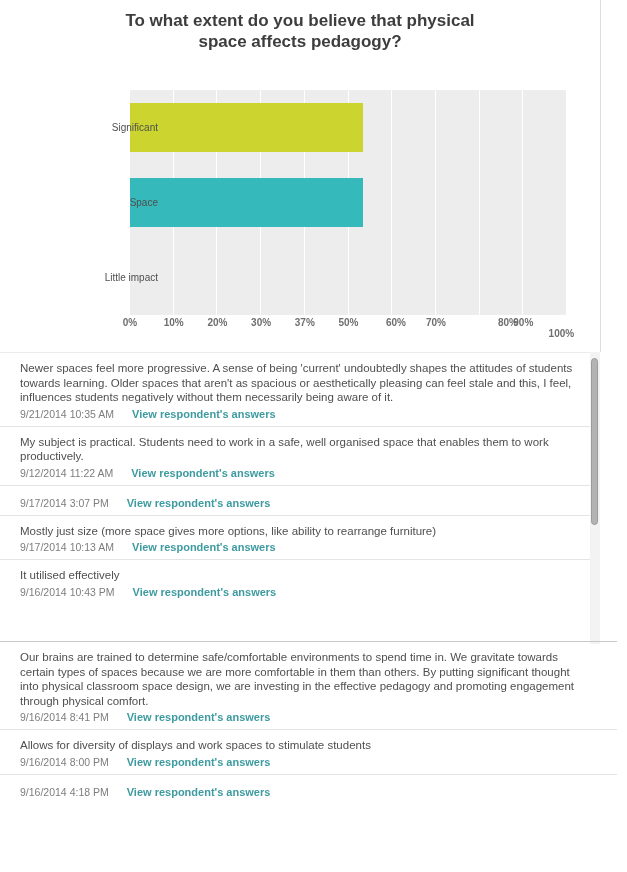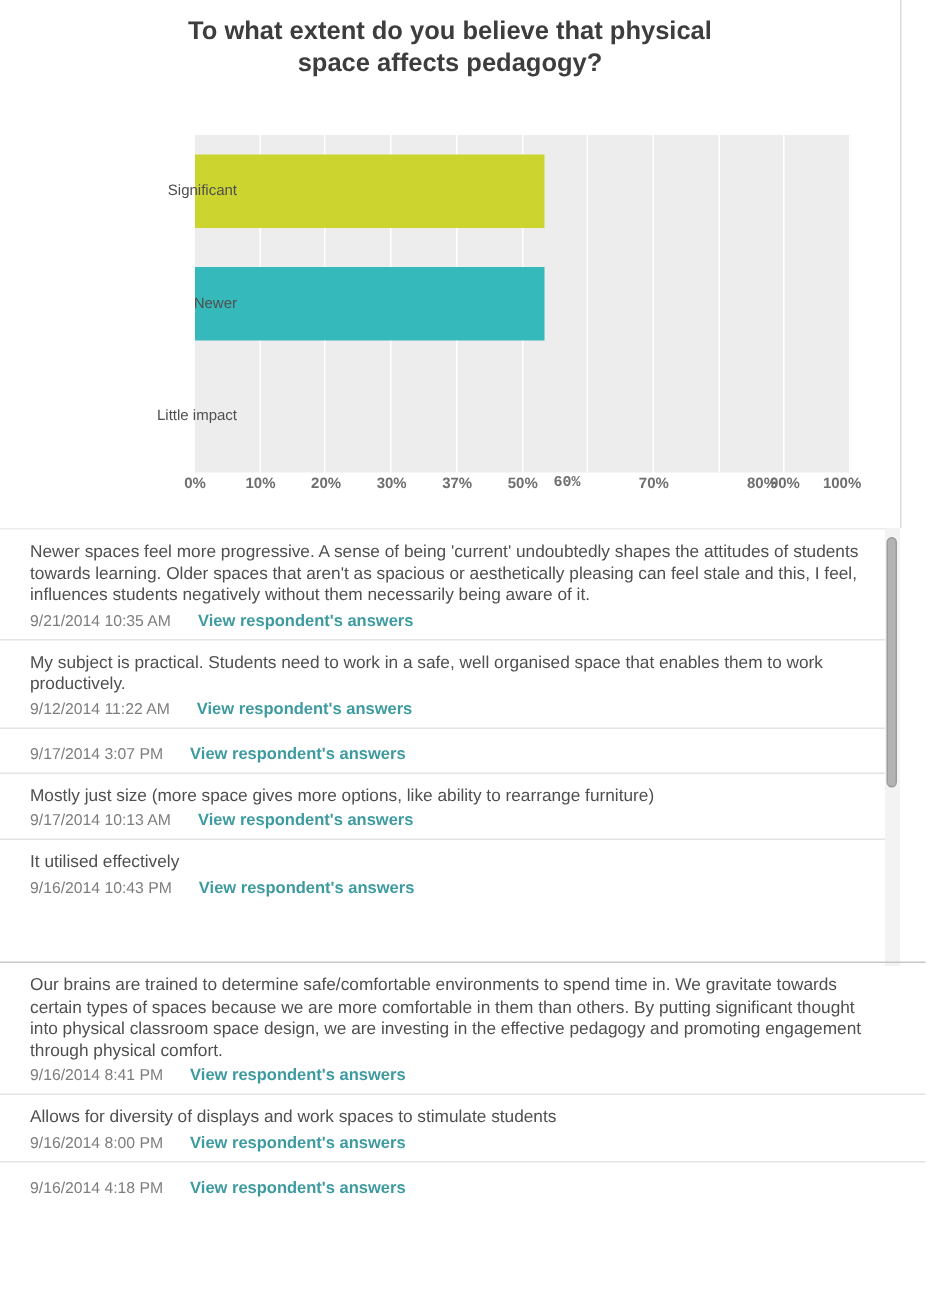--- a/index.html
+++ b/index.html
@@ -17,21 +17,21 @@
   .stats span{margin:0 8px;}
 
   .chart{position:absolute;left:0;top:88px;width:600px;height:262px;}
   .plot{position:absolute;left:130px;top:2px;width:437px;height:225px;background:#ededed;}
   .gridline{position:absolute;top:0;bottom:0;width:1px;background:#ffffff;}
   .bar{position:absolute;height:49px;}
   .cat{position:absolute;left:0;width:122px;height:75px;display:flex;align-items:center;
     justify-content:flex-end;font-size:10px;color:#4f4f4f;padding-left:36px;}
   .tick{position:absolute;top:229px;transform:translateX(-50%);font-size:10px;font-weight:bold;
     color:#6e6e6e;white-space:nowrap;line-height:12px;}
-  .tick.last{transform:translateX(-72%);}
+  .tick.last{transform:translateX(-72%);margin-top:11px;}
 
   
   .responses{position:absolute;left:0;width:590px;}
   #group1{top:352px;border-top:1px solid #ececec;}
   #group2{top:642px;width:617px;}
   .resp{padding:8px 0 5px 20px;border-bottom:1px solid #e4e4e4;}
   .resp:last-child{border-bottom:none;}
   .resp-text{font-size:11.5px;line-height:14.5px;color:#4f4f4f;max-width:562px;}
   .resp-meta{margin-top:3px;font-size:10.5px;color:#7d7d7d;display:flex;align-items:baseline;line-height:13px;}
   .resp-link{margin-left:18px;font-size:11px;font-weight:bold;color:#3d9ba0;text-decoration:none;cursor:pointer;}
@@ -60,31 +60,31 @@
           <div class="gridline" style="left: 261px;"></div>
           <div class="gridline" style="left: 305px;"></div>
           <div class="gridline" style="left: 349px;"></div>
           <div class="gridline" style="left: 392px;"></div>
           <div class="gridline" style="left: 436px;"></div>
           <div class="bar" style="left: 0px; top: 13px; width: 233px; background: rgb(204, 213, 47);"></div>
           <div class="bar" style="left: 0px; top: 88px; width: 233px; background: rgb(54, 185, 186);"></div>
         </div>
       <div id="cats">
           <div class="cat" style="top: 2px;">Significant</div>
-          <div class="cat" style="top: 77px;">Newer</div>
+          <div class="cat" style="top: 77px;">Space</div>
           <div class="cat" style="top: 152px;">Little impact</div>
         </div>
       <div id="ticks">
           <div class="tick" style="left: 130px;">0%</div>
           <div class="tick" style="left: 173.7px;">10%</div>
           <div class="tick" style="left: 217.4px;">20%</div>
           <div class="tick" style="left: 261.1px;">30%</div>
           <div class="tick" style="left: 304.8px;">37%</div>
           <div class="tick" style="left: 348.5px;">50%</div>
-          <div class="tick" style="left: 378px; font-family: Liberation Mono, monospace;">60%</div>
+          <div class="tick" style="left: 396px;">60%</div>
           <div class="tick" style="left: 435.9px; text-align: right;">70%</div>
           <div class="tick" style="left: 508px;">80%</div>
           <div class="tick" style="left: 523.3px;">90%</div>
           <div class="tick last" style="left: 567px;">100%</div>
         </div>
     </div>
   </section>
 
   <section class="responses" id="group1">
       <div class="resp">

